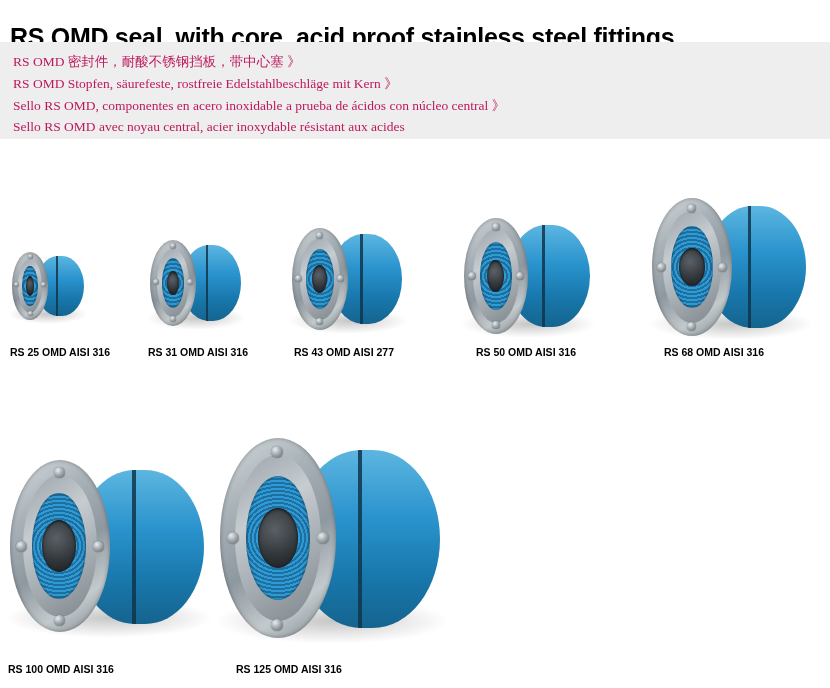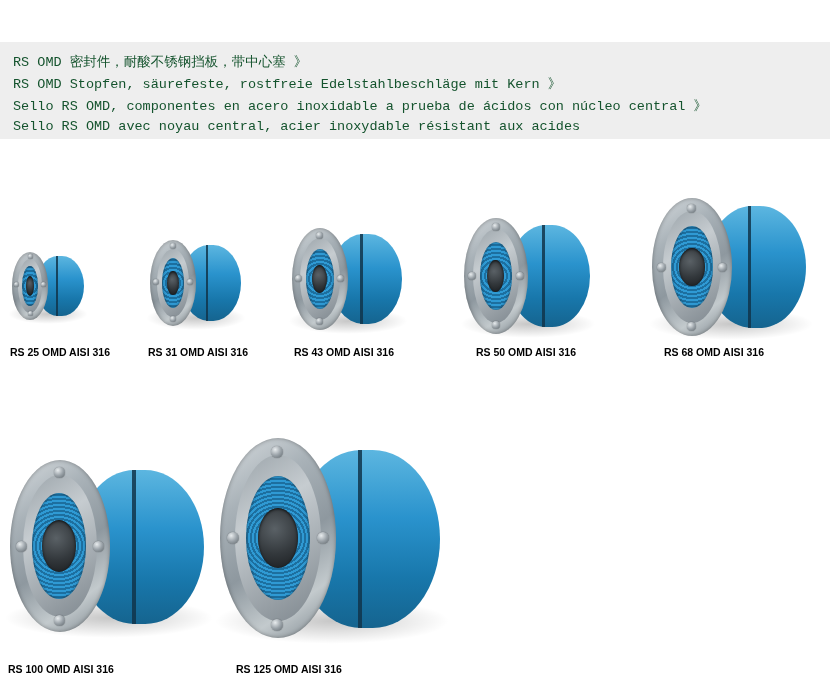--- a/index.html
+++ b/index.html
@@ -35,23 +35,23 @@
     left: 0px;
     top: 42px;
     width: 830px;
     height: 97px;
     background: #eeeeee;
   }
   .subtitle-line {
     position: absolute;
     left: 13px;
     font-size: 13.5px;
-    color: #14532d;
+    color: #be185d;
     white-space: nowrap;
-    font-family: Liberation Mono, monospace;
+    font-family: Liberation Serif, serif;
   }
   .sl0 { top: 11px; }
   .sl1 { top: 33px; }
   .sl2 { top: 55px; }
   .sl3 { top: 77px; }
 
   .caption {
     position: absolute;
     font-size: 10.5px;
     font-weight: bold;
@@ -112,20 +112,21 @@
     position: absolute;
     border-radius: 50%;
     background: radial-gradient(ellipse at 50% 50%, rgba(0,0,0,0.22) 0%, rgba(0,0,0,0) 70%);
   }
 </style>
 </head>
 <body>
 
 <div class="page">
 
+  <h1 class="title">RS OMD seal, with core, acid proof stainless steel fittings</h1>
 
   <div class="subtitle-box">
     <div class="subtitle-line sl0">RS OMD 密封件，耐酸不锈钢挡板，带中心塞 》</div>
     <div class="subtitle-line sl2">Sello RS OMD, componentes en acero inoxidable a prueba de ácidos con núcleo central 》</div>
     <div class="subtitle-line sl1">RS OMD Stopfen, säurefeste, rostfreie Edelstahlbeschläge mit Kern 》</div>
     <div class="subtitle-line sl3">Sello RS OMD avec noyau central, acier inoxydable résistant aux acides</div>
   </div>
 
   <div class="prod" style="left:10px; top:252px; width:75px; height:70px;">
     <div class="shadow" style="left:-2px; top:52px; width:80px; height:20px;"></div>
@@ -163,21 +164,21 @@
     <div class="split" style="left:70px; top:6px; width:3px; height:90px;"></div>
     <div class="flange" style="left:2px; top:0px; width:56px; height:102px;"></div>
     <div class="flange-inner" style="left:10px; top:10px; width:40px; height:82px;"></div>
     <div class="rings" style="left:16px; top:21px; width:28px; height:60px;"></div>
     <div class="core" style="left:22px; top:37px; width:15px; height:28px;"></div>
     <div class="bolt" style="left:26px; top:4px; width:7px; height:7px;"></div>
     <div class="bolt" style="left:5px; top:47px; width:7px; height:7px;"></div>
     <div class="bolt" style="left:26px; top:90px; width:7px; height:7px;"></div>
     <div class="bolt" style="left:47px; top:47px; width:7px; height:7px;"></div>
   </div>
-  <div class="caption" style="left:294px; top:346px;">RS 43 OMD AISI 316</div>
+  <div class="caption" style="left:294px; top:346px;">RS 43 OMD AISI 277</div>
 
   <div class="prod" style="left:462px; top:218px; width:130px; height:118px;">
     <div class="shadow" style="left:-2px; top:92px; width:136px; height:28px;"></div>
     <div class="barrel" style="left:46px; top:7px; width:82px; height:102px;"></div>
     <div class="split" style="left:80px; top:7px; width:3px; height:102px;"></div>
     <div class="flange" style="left:2px; top:0px; width:64px; height:116px;"></div>
     <div class="flange-inner" style="left:11px; top:11px; width:46px; height:94px;"></div>
     <div class="rings" style="left:18px; top:24px; width:32px; height:68px;"></div>
     <div class="core" style="left:25px; top:42px; width:17px; height:32px;"></div>
     <div class="bolt" style="left:30px; top:5px; width:8px; height:8px;"></div>

